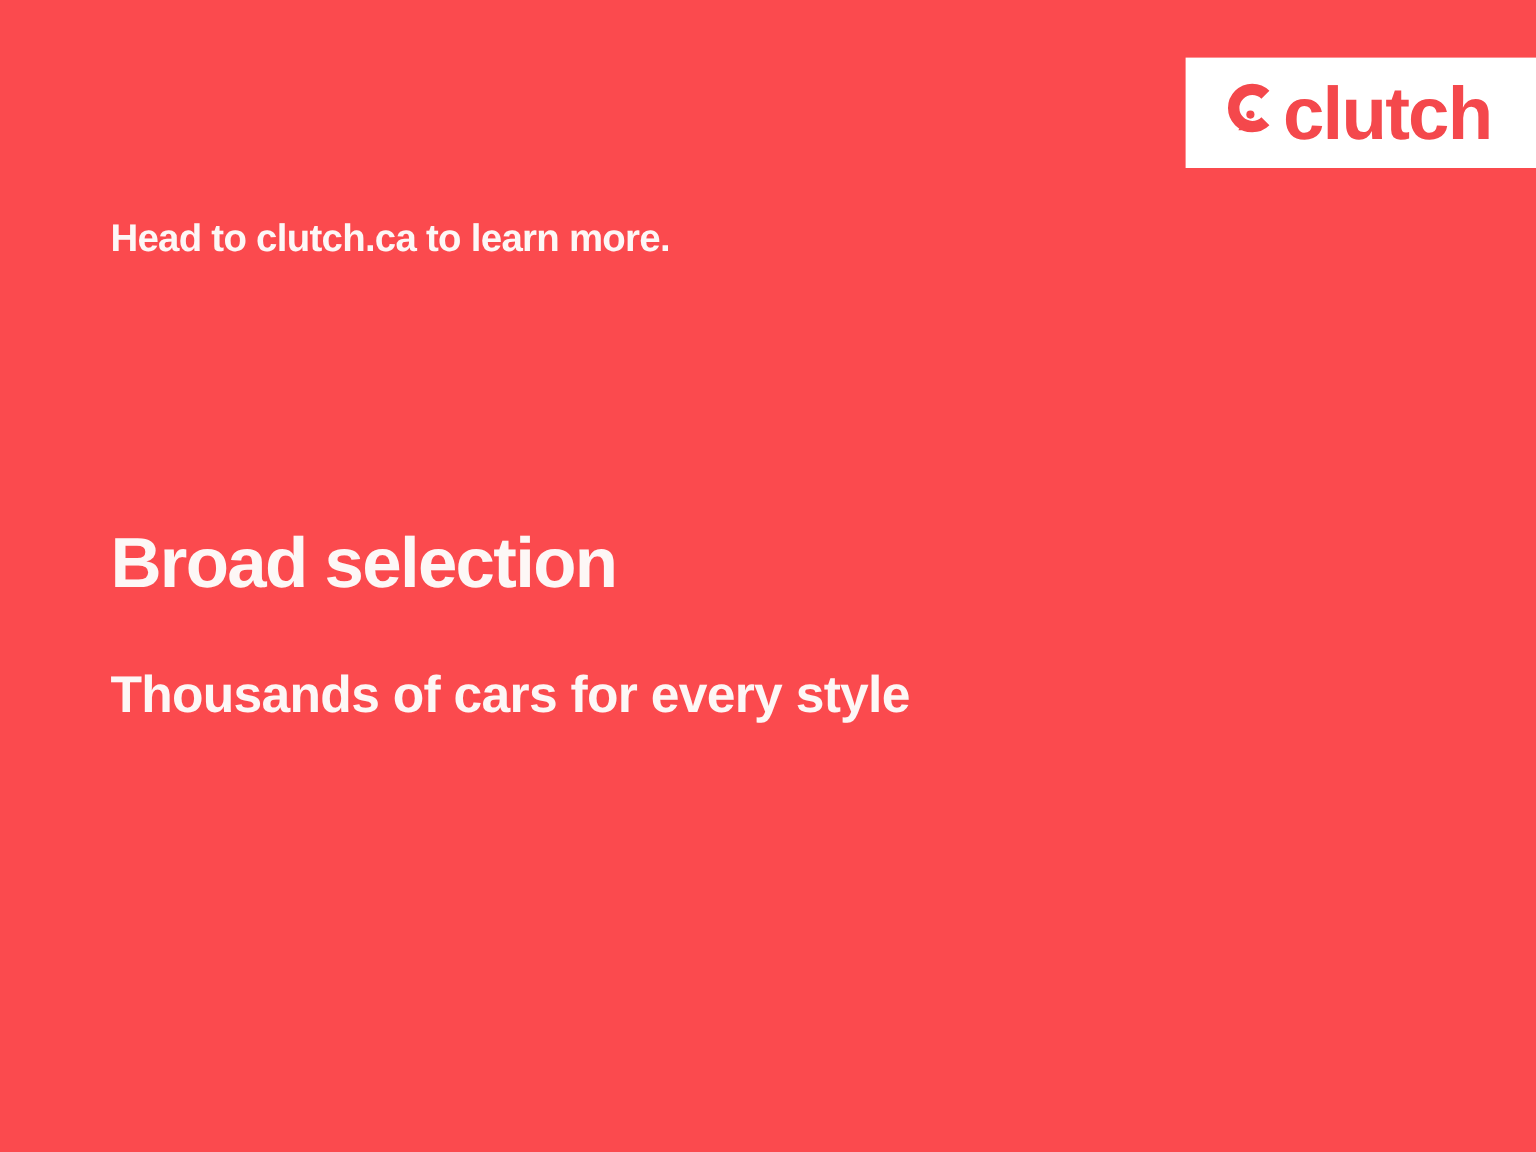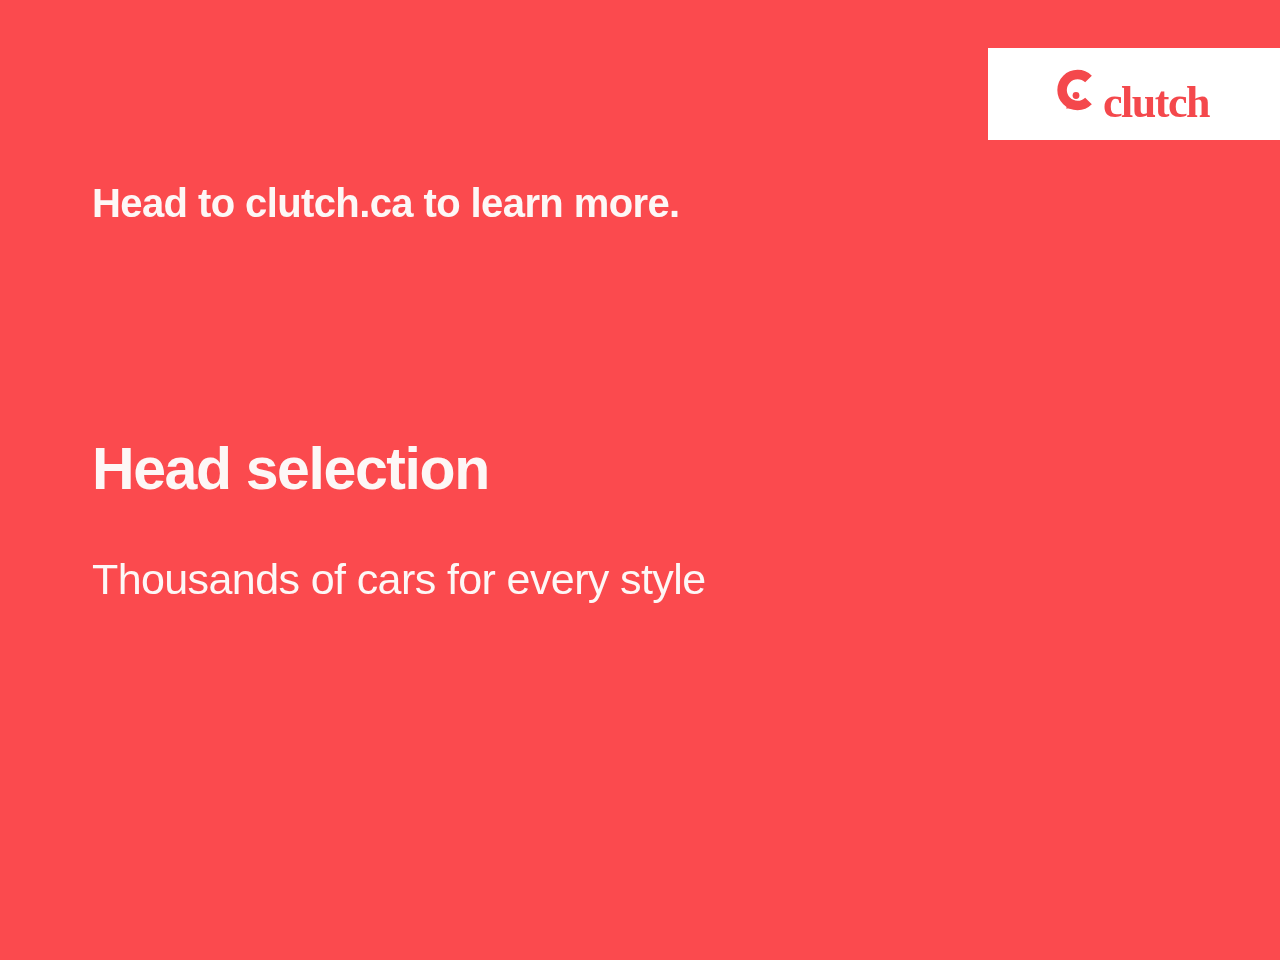--- a/index.html
+++ b/index.html
@@ -38,35 +38,35 @@
   }
 
   .logo-mark {
     display: block;
     width: 46px;
     height: 52px;
     flex: none;
   }
 
   .logo-wordmark {
-    font-family: Liberation Serif, serif;
-    font-size: 44px;
+    font-family: Liberation Sans, sans-serif;
+    font-size: 62px;
     font-weight: bold;
     letter-spacing: -1.5px;
     color: #f4484c;
     line-height: 0.78;
     display: block;
   }
 
   
   .eyebrow {
     position: absolute;
     left: 92px;
     top: 180px;
-    font-size: 40px;
+    font-size: 32px;
     font-weight: bold;
     letter-spacing: -0.6px;
     color: #fdf7f6;
     line-height: 1.15;
     white-space: nowrap;
   }
 
   .headline {
     position: absolute;
     left: 92px;
@@ -77,21 +77,21 @@
     color: #fdf8f7;
     line-height: 1.05;
     white-space: nowrap;
   }
 
   .subhead {
     position: absolute;
     left: 92px;
     top: 547px;
     font-size: 43px;
-    font-weight: normal;
+    font-weight: bold;
     letter-spacing: -0.6px;
     color: #fdf7f6;
     line-height: 1.52;
     max-width: 960px;
   }
 
   .subhead .line { display: block; white-space: nowrap; }
 </style>
 </head>
 <body style="background: rgb(251, 74, 78);">
@@ -109,17 +109,17 @@
         <path d="M21.0 40.5 L28.2 40.5 L24.6 33.2 Z" fill="#f4484c"></path>
         <path d="M29.0 38.0 L36.2 38.0 L32.6 31.0 Z" fill="#f4484c"></path>
       </svg>
     </span>
     <span class="logo-wordmark" style="color: rgb(244, 72, 76);">clutch</span>
   </div>
 </div>
 
 <div class="eyebrow" style="color: rgb(253, 247, 246);">Head to clutch.ca to learn more.</div>
 
-<h1 class="headline" style="color: rgb(253, 247, 246);">Head selection</h1>
+<h1 class="headline" style="color: rgb(253, 247, 246);">Broad selection</h1>
 
 <div class="subhead" style="color: rgb(253, 247, 246);">
   <span class="line">Thousands of cars for every style</span>
 </div>
 
 </body></html>

